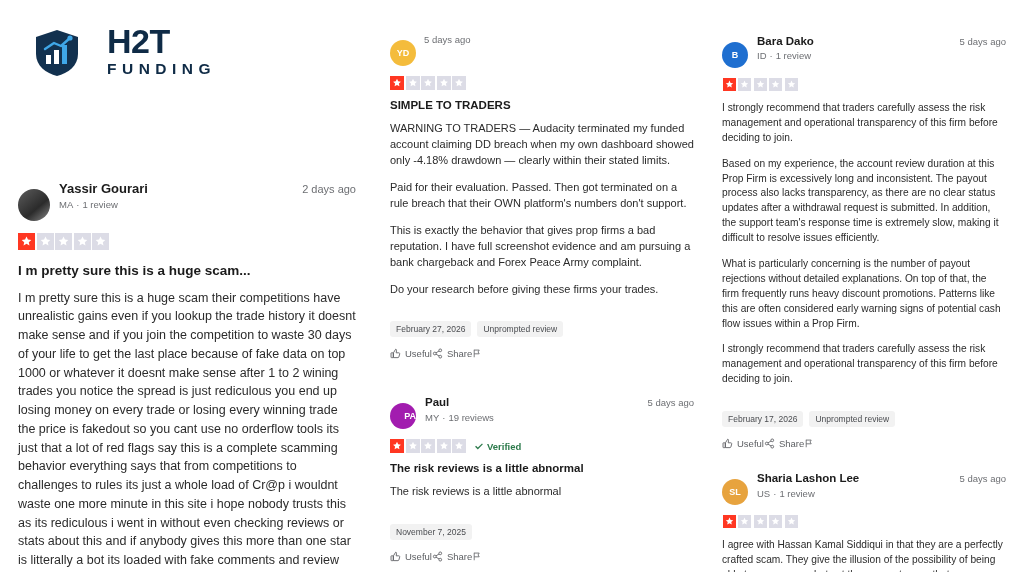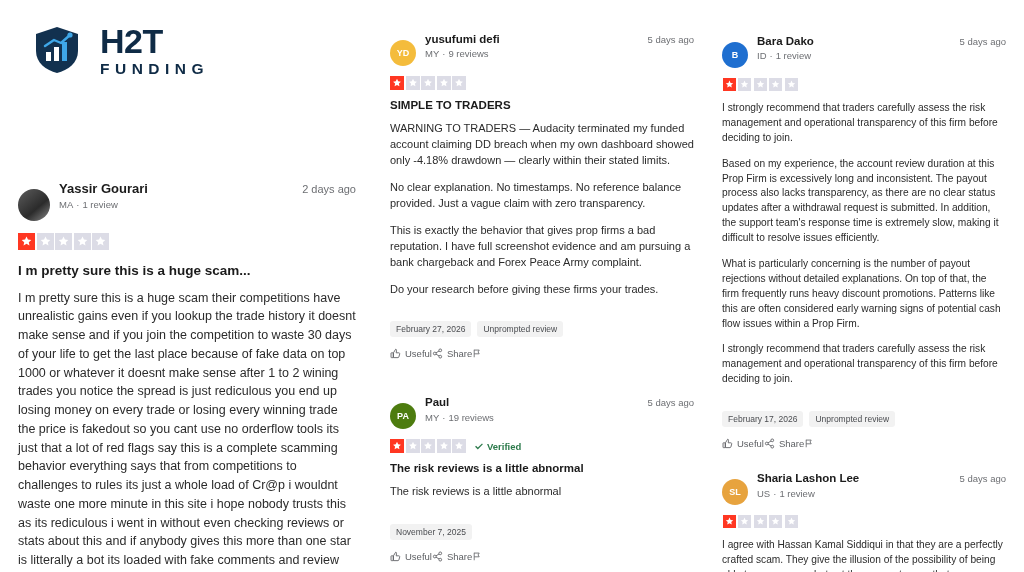--- a/index.html
+++ b/index.html
@@ -40,22 +40,22 @@
   .col {
     position: relative;
   }
   .col-left { width: 382px; padding: 0; }
   .col-mid { width: 330px; padding: 0; }
   .col-right { width: 312px; padding: 0; }
 
   
   .logo-block {
     display: flex;
-    align-items: center;
-    gap: 20px;
+    align-items: flex-end;
+    gap: 27px;
     margin: 24px 0 0 34px;
   }
   .logo-mark {
     width: 46px; height: 48px;
     position: relative;
   }
   .logo-mark svg { display: block; }
   .logo-text { line-height: 1; }
   .logo-h2t {
     font-size: 34px;
@@ -280,26 +280,20 @@
       </div>
     </div>
 
     <div class="col col-mid">
 
       <div class="review" style="margin:32px 18px 0 8px;">
         <div class="rev-head">
           <div class="avatar" style="background:#f4bc3c;">
             <span>YD</span>
           </div>
-          <div class="rev-meta">
-            <div class="rev-name">yusufumi defi</div>
-            <div class="rev-sub">
-              <span>MY</span><span class="dot">·</span><span>9 reviews</span>
-            </div>
-          </div>
           <div class="rev-date">5 days ago</div>
         </div>
 
         <div class="stars" style="margin-top:10px;">
           <span class="star">
               <svg width="14" height="14" viewBox="0 0 17 17">
                 <rect width="17" height="17" fill="#ff3722"></rect>
                 <path d="M8.5 3.4l1.45 3.1 3.35.38-2.5 2.3.68 3.34L8.5 10.8 5.52 12.52l.68-3.34-2.5-2.3 3.35-.38z" fill="#fff"></path>
               </svg>
             </span>
@@ -326,21 +320,21 @@
                 <rect width="17" height="17" fill="#dcdce6"></rect>
                 <path d="M8.5 3.4l1.45 3.1 3.35.38-2.5 2.3.68 3.34L8.5 10.8 5.52 12.52l.68-3.34-2.5-2.3 3.35-.38z" fill="#fff"></path>
               </svg>
             </span>
         </div>
 
         <div class="rev-title">SIMPLE TO TRADERS</div>
 
         <div class="rev-body" style="margin-top:10px;">
           <p>WARNING TO TRADERS — Audacity terminated my funded account claiming DD breach when my own dashboard showed only -4.18% drawdown — clearly within their stated limits.</p>
-          <p>No clear explanation. No timestamps. No reference balance provided. Just a vague claim with zero transparency.</p>
+          <p>Paid for their evaluation. Passed. Then got terminated on a rule breach that their OWN platform's numbers don't support.</p>
           <p>This is exactly the behavior that gives prop firms a bad reputation. I have full screenshot evidence and am pursuing a bank chargeback and Forex Peace Army complaint.</p>
           <p>Do your research before giving these firms your trades.</p>
         </div>
 
         <div class="badges">
           <span class="badge">February 27, 2026</span>
           <span class="badge">Unprompted review</span>
         </div>
 
         <div class="actions">
@@ -363,21 +357,21 @@
           <span class="act">
             <svg width="10" height="11" viewBox="0 0 16 16" fill="none" stroke="#5e6064" stroke-width="1.3">
                 <path d="M3.5 14V2M3.5 2.5h8l-1.8 3 1.8 3h-8"></path>
               </svg>
           </span>
         </div>
       </div>
 
       <div class="review" style="margin:36px 18px 0 8px;">
         <div class="rev-head">
-          <div class="avatar" style="background:#4d7c0f;">
+          <div class="avatar" style="background:#a21caf;justify-content:flex-end;">
             <span>PA</span>
           </div>
           <div class="rev-meta">
             <div class="rev-name">Paul</div>
             <div class="rev-sub">
               <span>MY</span><span class="dot">·</span><span>19 reviews</span>
             </div>
           </div>
           <div class="rev-date">5 days ago</div>
         </div>

